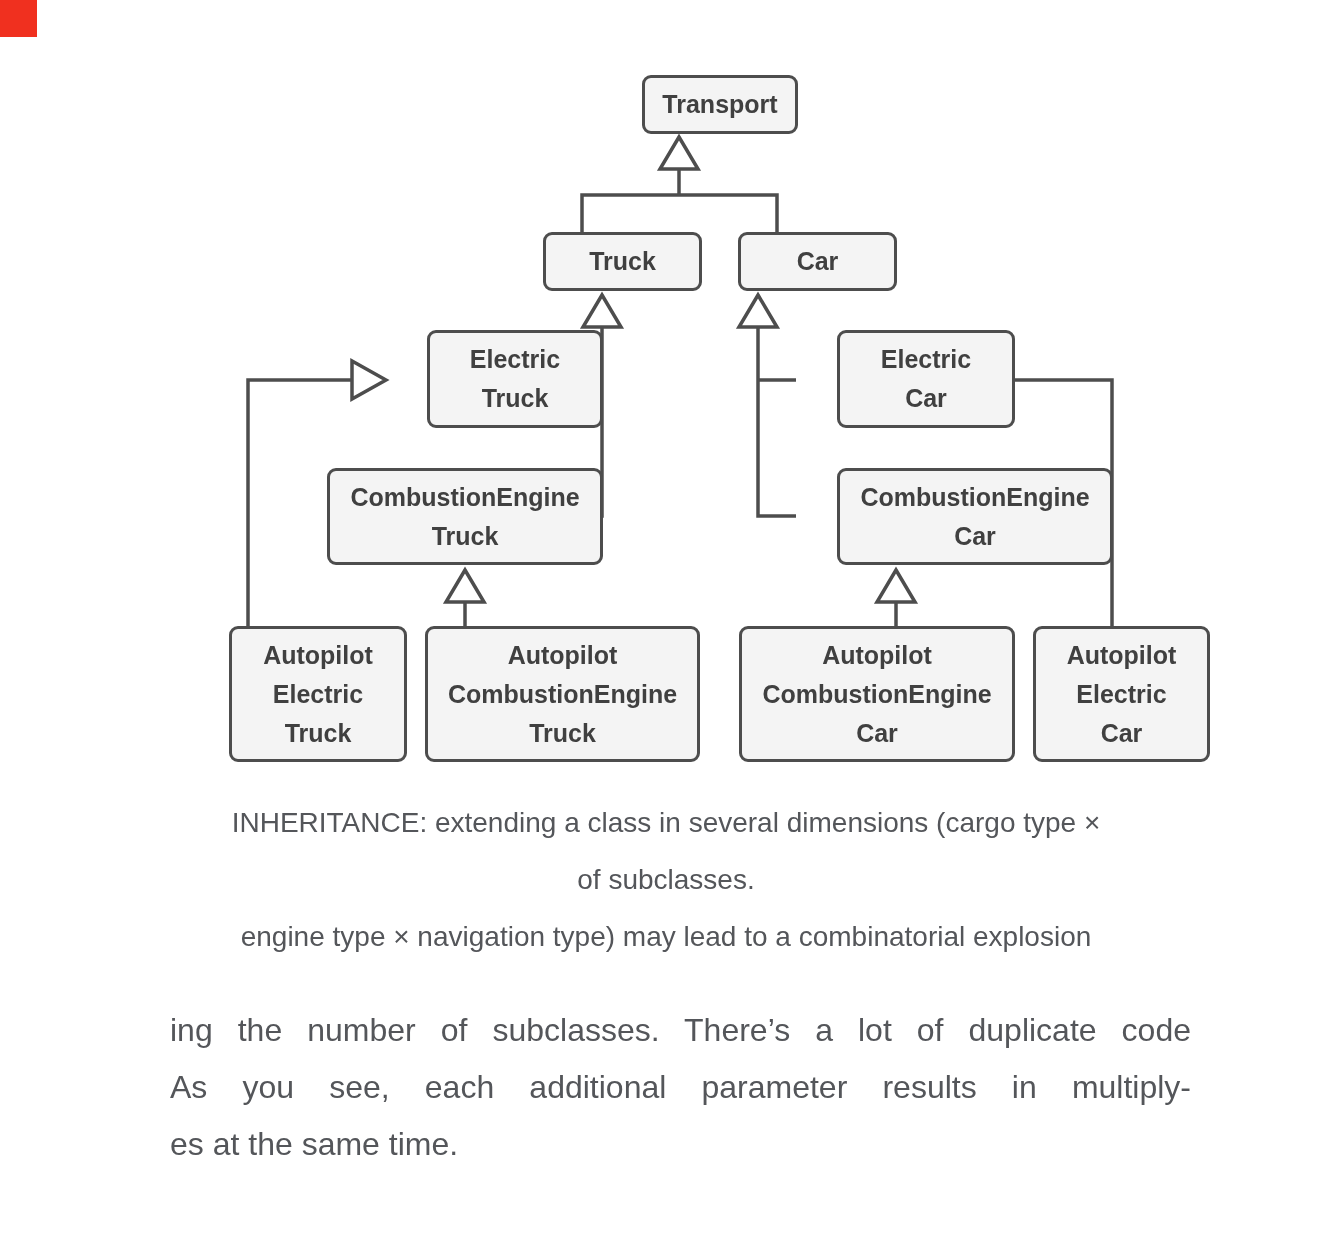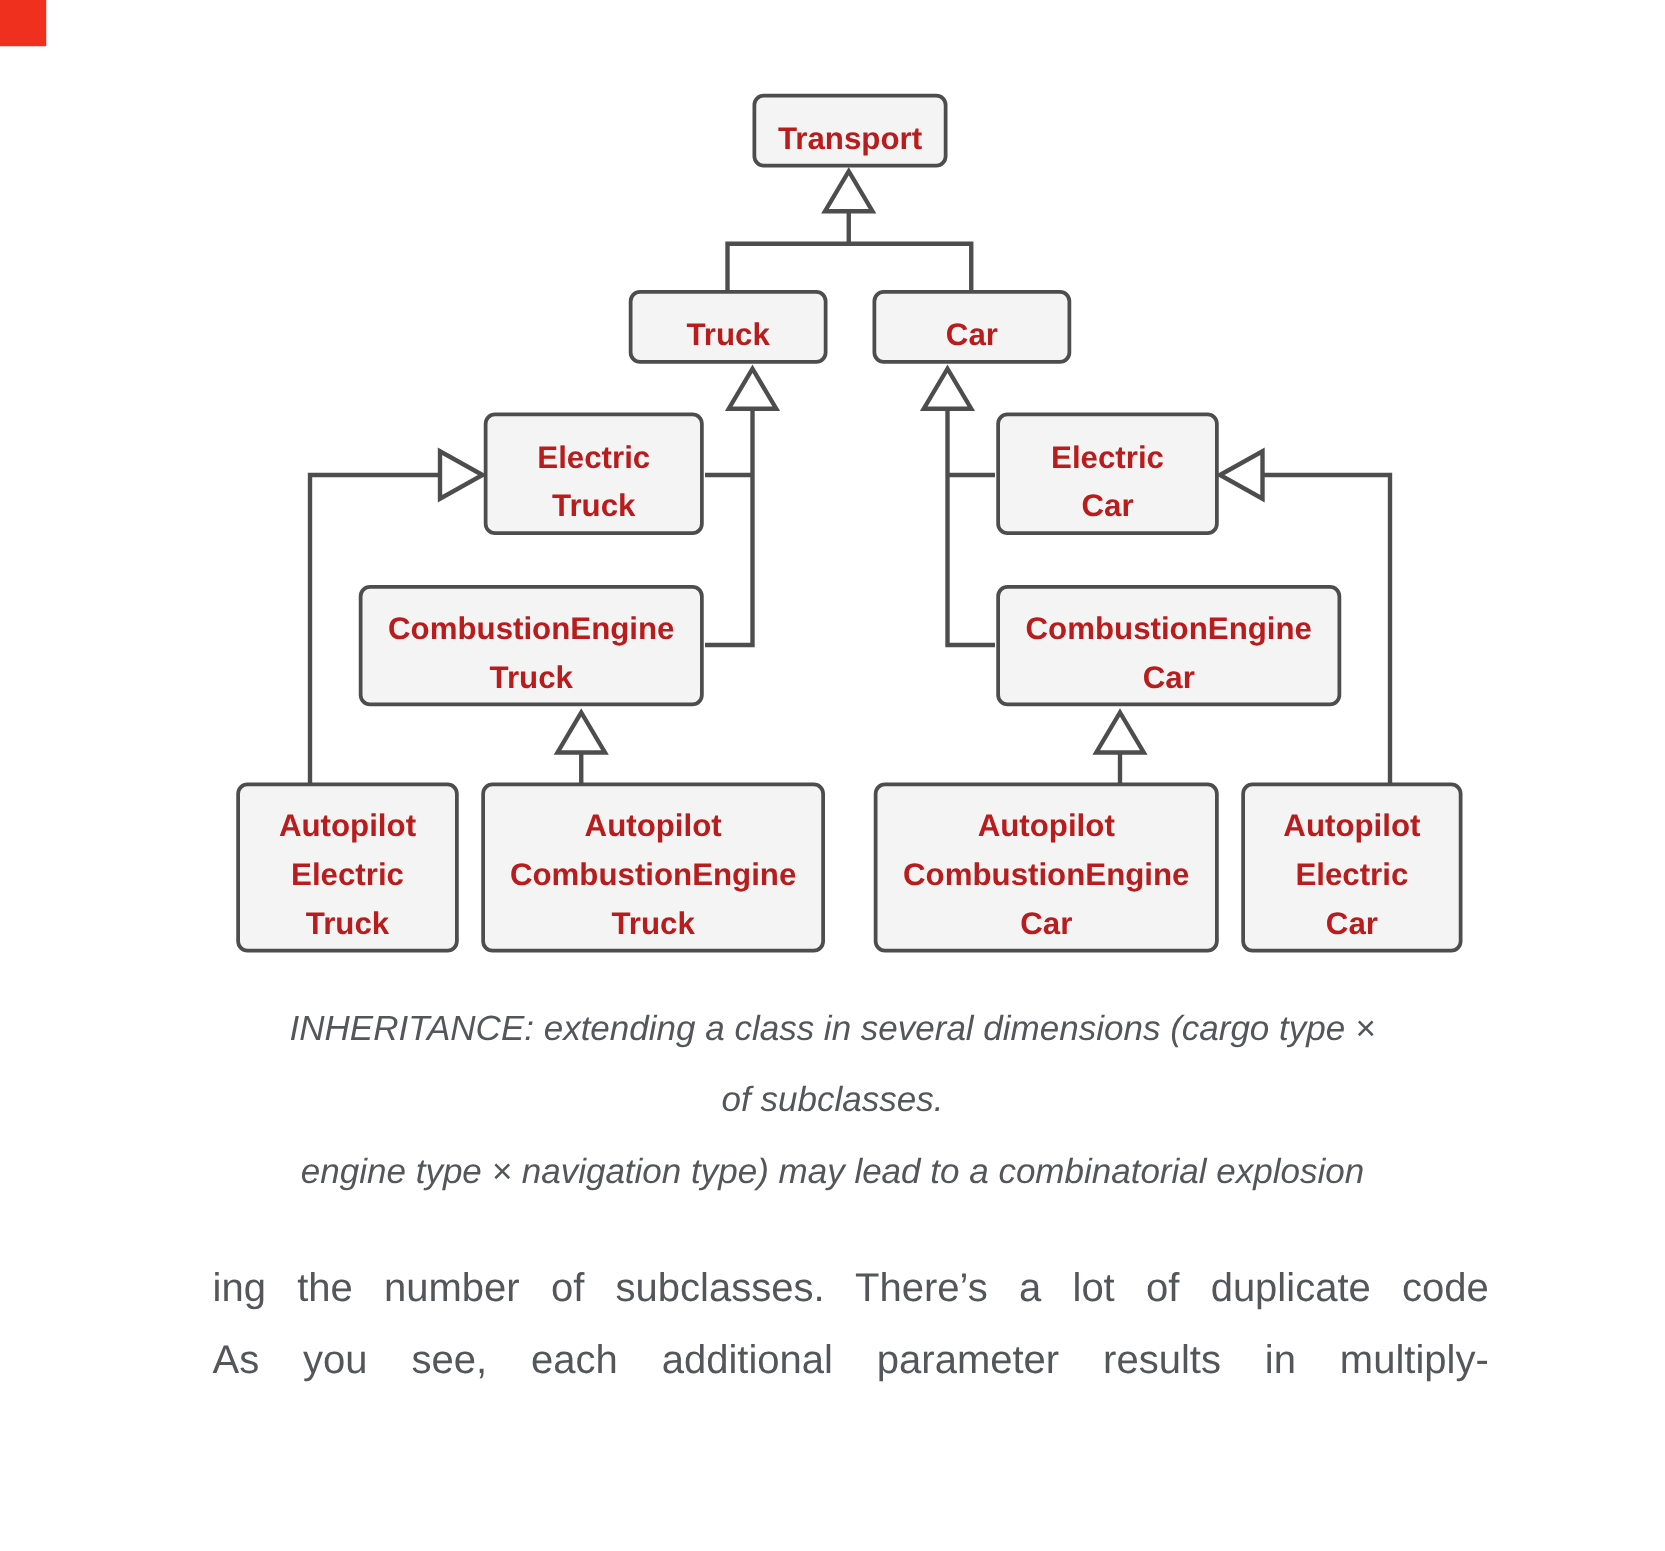--- a/index.html
+++ b/index.html
@@ -13,28 +13,28 @@
   .connectors { position:absolute; left:0; top:0; }
   .connectors path {
     fill:none; stroke:#4d4d4d; stroke-width:3.5px;
   }
   .connectors polygon {
     fill:#ffffff; stroke:#4d4d4d; stroke-width:3.5px; stroke-linejoin:miter;
   }
   .node {
     position:absolute; box-sizing:border-box;
     background:#f4f4f4; border:3.5px solid #4d4d4d; border-radius:9px;
-    display:flex; flex-direction:column; align-items:center; justify-content:flex-end;
-    font-weight:bold; font-size:25px; line-height:39px; color:#b91c1c;
-    text-align:center; white-space:nowrap;
+    display:flex; flex-direction:column; align-items:center; justify-content:center;
+    font-weight:bold; font-size:25px; line-height:39px; color:#404040;
+    text-align:center; white-space:nowrap;margin-left:40px;
   }
   .node span { display:block; }
   .caption {
     position:absolute; left:0; top:794px; width:1332px;
-    font-style:italic; font-size:28px; line-height:57px; color:#54565a;
+    font-size:28px; line-height:57px; color:#54565a;
     text-align:center;
   }
   .caption div { white-space:nowrap; }
   .body-text {
     position:absolute; left:170px; top:1002px; width:1021px;
     font-size:32px; line-height:57px; color:#54565a;
   }
   .body-text .jline { text-align:justify; text-align-last:justify; }
   .body-text .lastline { text-align:left; }
 </style>
@@ -127,15 +127,16 @@
 
   <div class="caption">
     <div>INHERITANCE: extending a class in several dimensions (cargo type ×</div>
     <div>of subclasses.</div>
     <div>engine type × navigation type) may lead to a combinatorial explosion</div>
   </div>
 
   <div class="body-text">
     <div class="jline">ing the number of subclasses. There’s a lot of duplicate code</div>
     <div class="jline">As you see, each additional parameter results in multiply-</div>
+    <div class="lastline">es at the same time.</div>
   </div>
 
 </div>
 
 </body></html>

